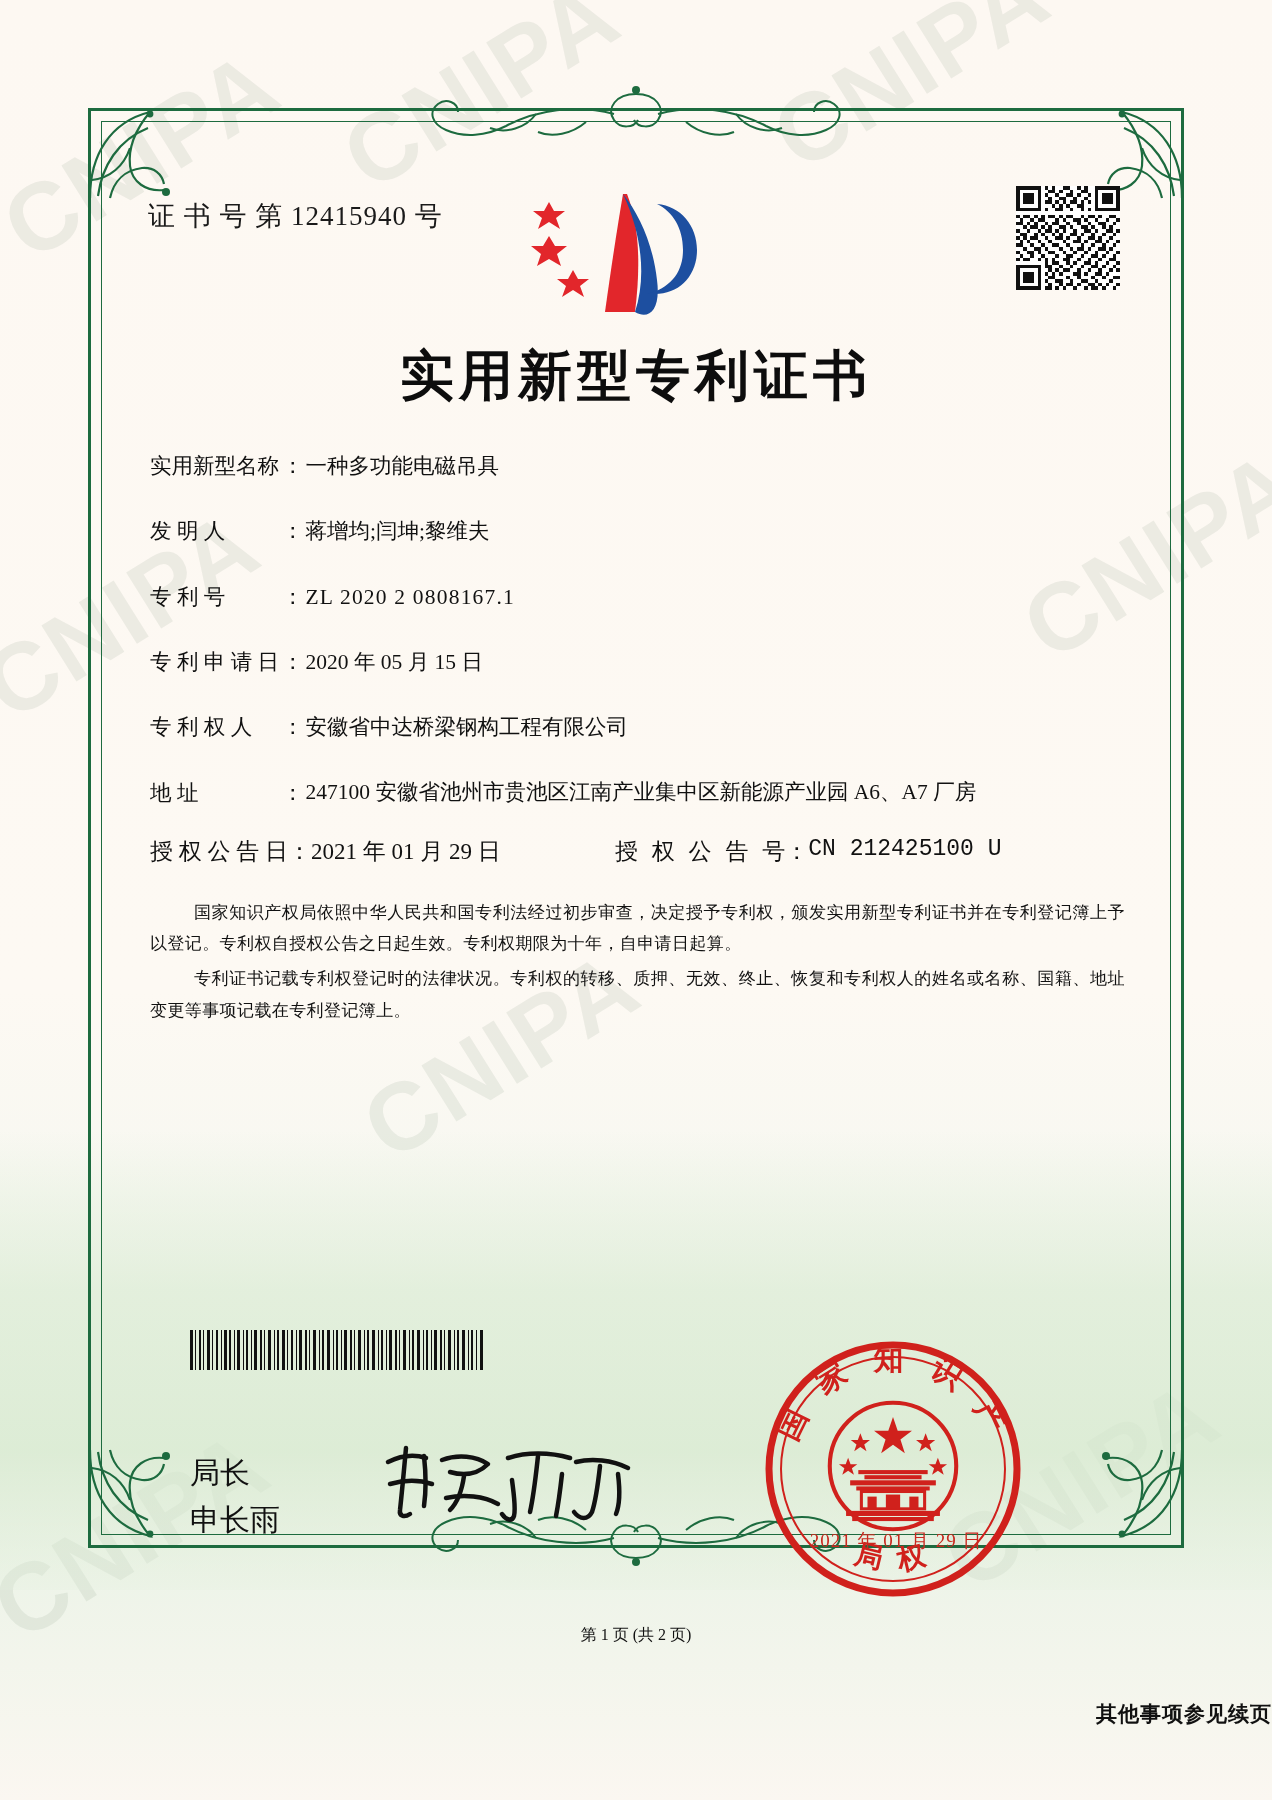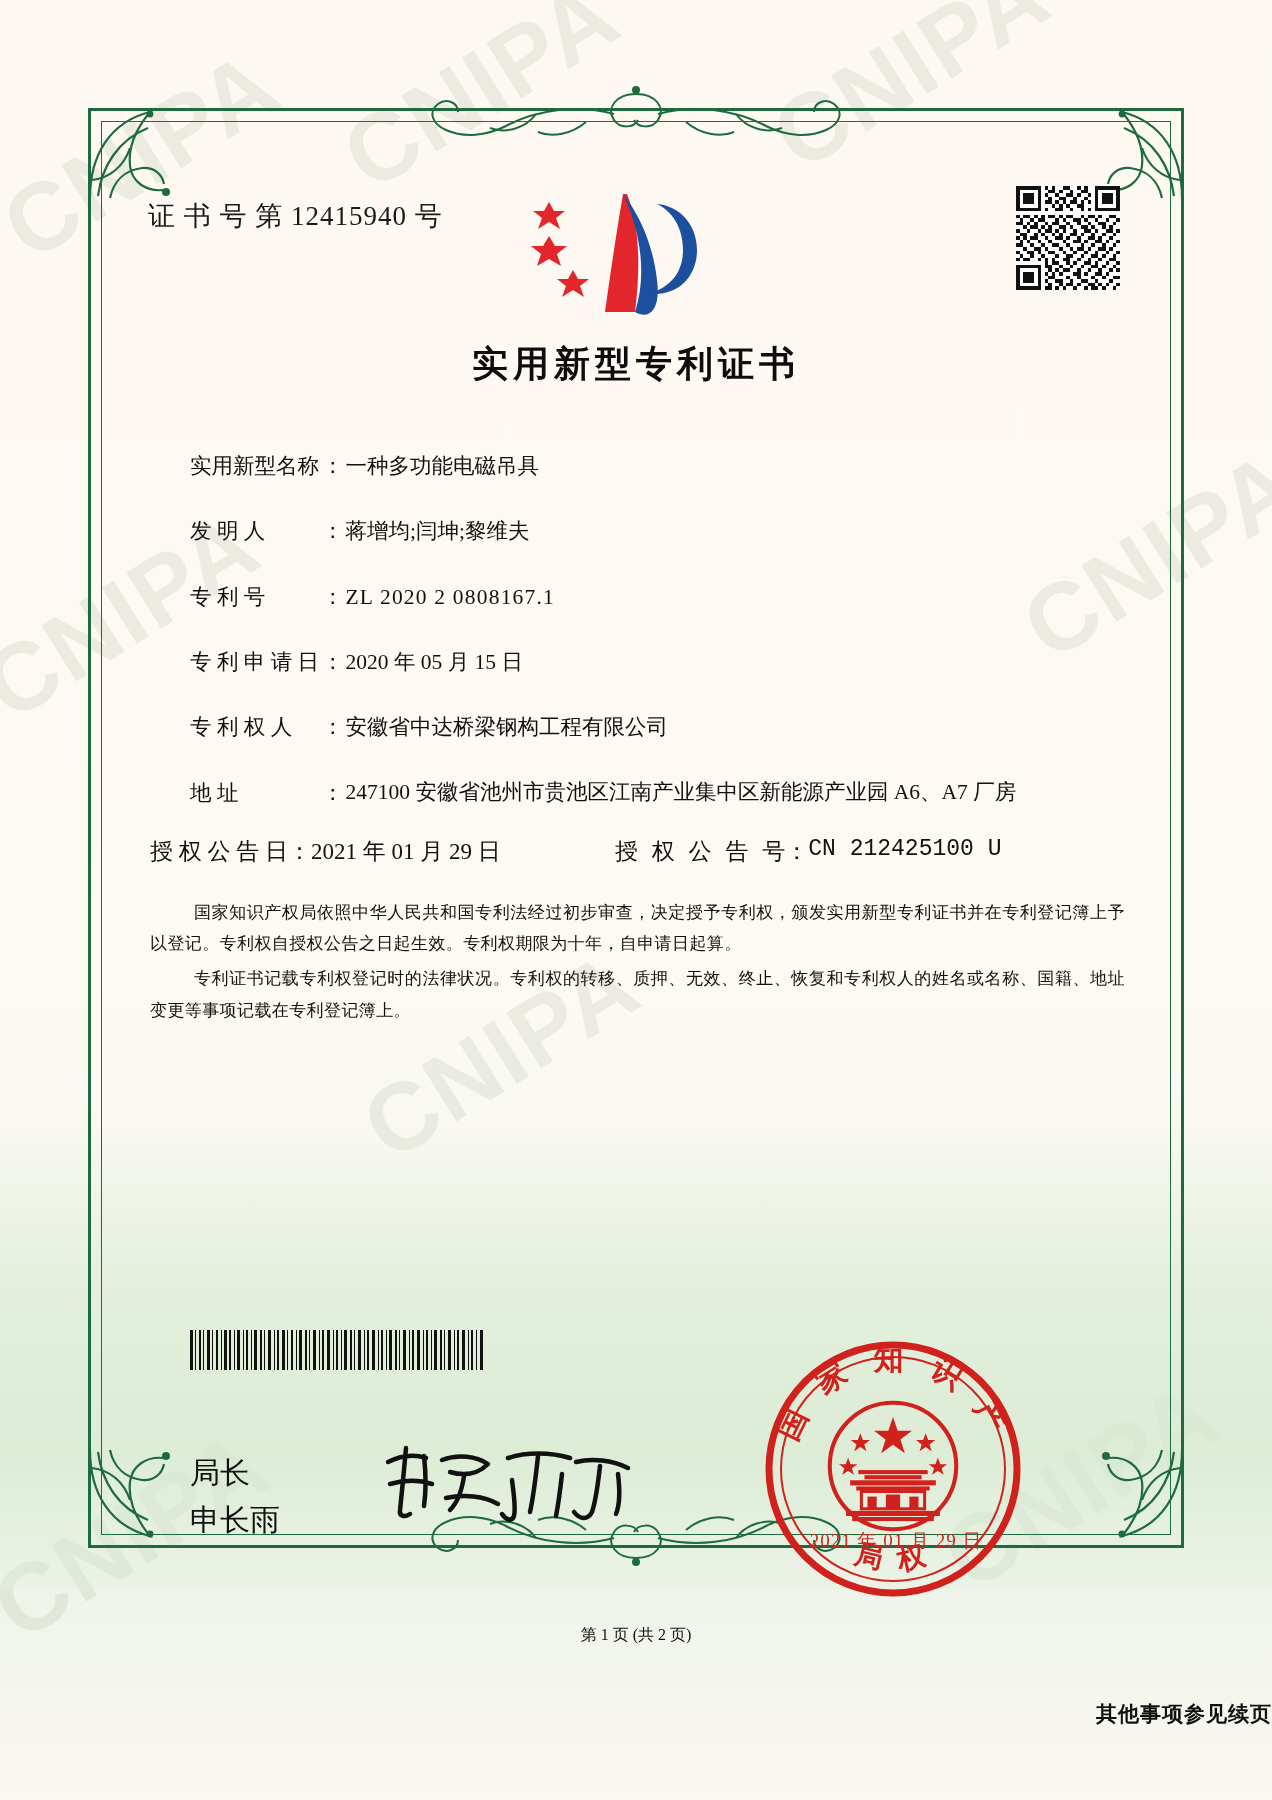--- a/index.html
+++ b/index.html
@@ -110,39 +110,38 @@
     transform: translateX(-50%);
     width: 210px; height: 150px;
   }
 
   .title {
     position: absolute;
     left: 0; top: 190px;
     width: 992px;
     text-align: center;
     font-family: "DejaVu Serif", "Liberation Serif", serif;
-    font-size: 36px;
+    font-size: 54px;
     font-weight: 700;
     letter-spacing: 5px;
     color: #0d0d0d;
   }
 
   .fields {
     position: absolute;
     left: 10px; top: 300px;
     width: 975px;
   }
   .field-row {
     display: flex;
     align-items: flex-end;
     margin-bottom: 33px;
     font-size: 21.5px;
     line-height: 1.5;
     color: #111;
-    margin-left: 40px;
   }
   .f-label {
     width: 132px;
     flex: 0 0 132px;
     letter-spacing: 0px;
     white-space: nowrap;
   }
   .f-colon { flex: 0 0 auto; margin-right: 2px; }
   .f-value { flex: 1 1 auto; }
   .f-value.mono { font-family: "Liberation Serif", serif; letter-spacing: 1.2px; }

